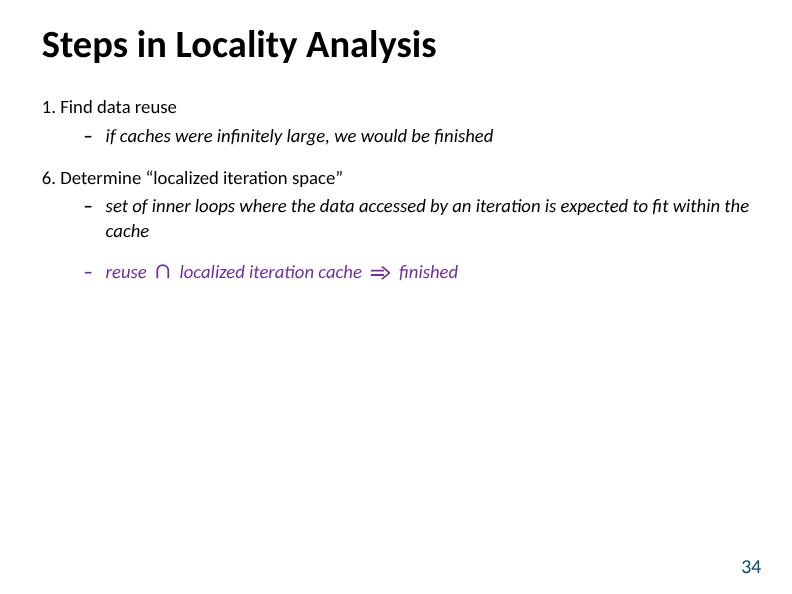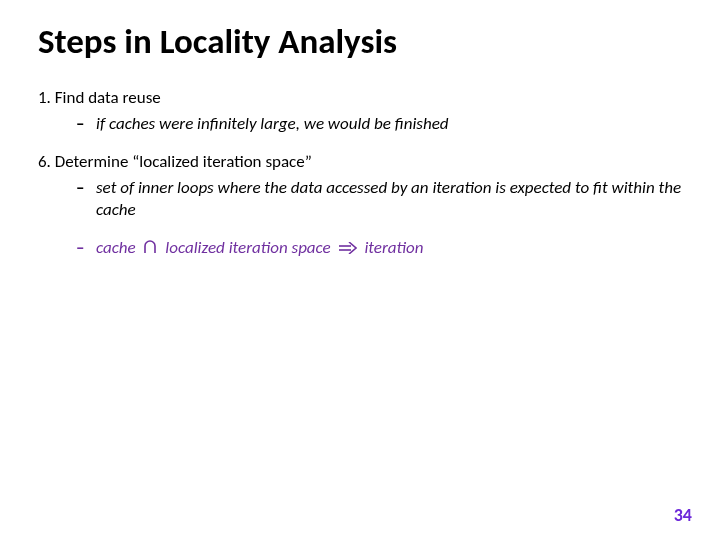--- a/index.html
+++ b/index.html
@@ -60,22 +60,21 @@
   .sym {
     display: inline-block;
     vertical-align: middle;
     margin: 0 4px;
   }
   .page-num {
     position: absolute;
     right: 28px;
     bottom: 14px;
     font-size: 18px;
-    color: #6d28d9;
-    font-weight: bold;
+    color: #0c4a6e;
   }
 </style>
 </head>
 <body>
 <div class="slide">
 
   <h1 class="title">Steps in Locality Analysis</h1>
 
   <div class="body">
 
@@ -96,35 +95,35 @@
       <div class="sub-row">
         <span class="dash">–</span>
         <span class="sub-text">set of inner loops where the data accessed by an iteration is expected to fit within the cache</span>
       </div>
     </div>
 
     <div class="sub purple">
       <div class="sub-row">
         <span class="dash">–</span>
         <span class="sub-text">
-          <span>cache</span>
+          <span>reuse</span>
           <span class="sym">
             <svg width="14" height="14" viewBox="0 0 14 14">
               <path d="M2 13 V6 a5 5 0 0 1 10 0 V13" fill="none" stroke="#7030A0" stroke-width="1.6"></path>
             </svg>
           </span>
-          <span>localized iteration space</span>
+          <span>localized iteration cache</span>
           <span class="sym">
             <svg width="18" height="12" viewBox="0 0 18 12">
               <line x1="0" y1="4" x2="12" y2="4" stroke="#7030A0" stroke-width="1.6"></line>
               <line x1="0" y1="8" x2="12" y2="8" stroke="#7030A0" stroke-width="1.6"></line>
               <polyline points="10,0 17,6 10,12" fill="none" stroke="#7030A0" stroke-width="1.6"></polyline>
             </svg>
           </span>
-          <span>iteration</span>
+          <span>finished</span>
         </span>
       </div>
     </div>
 
   </div>
 
   <div class="page-num">34</div>
 </div>
 
 </body></html>

